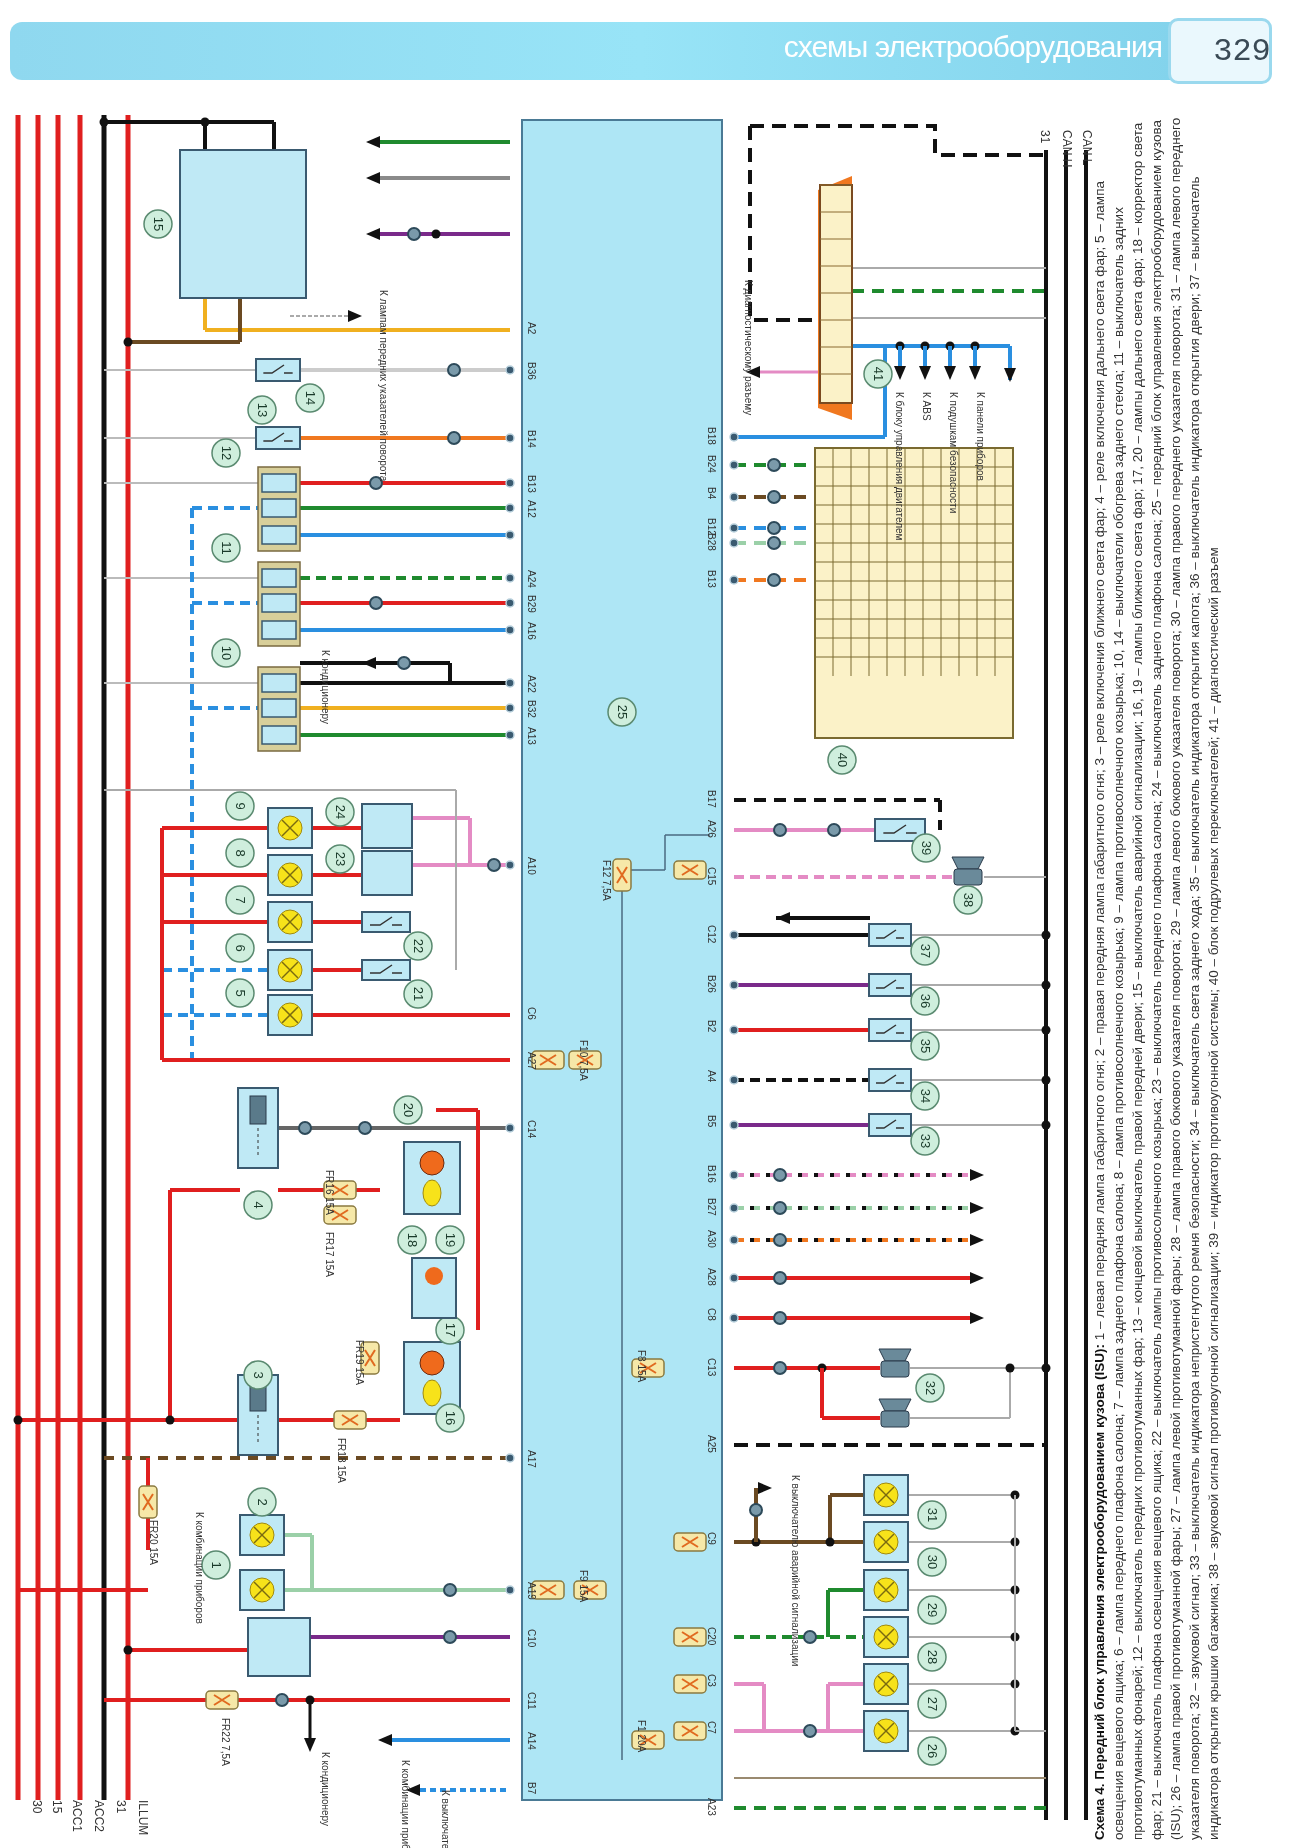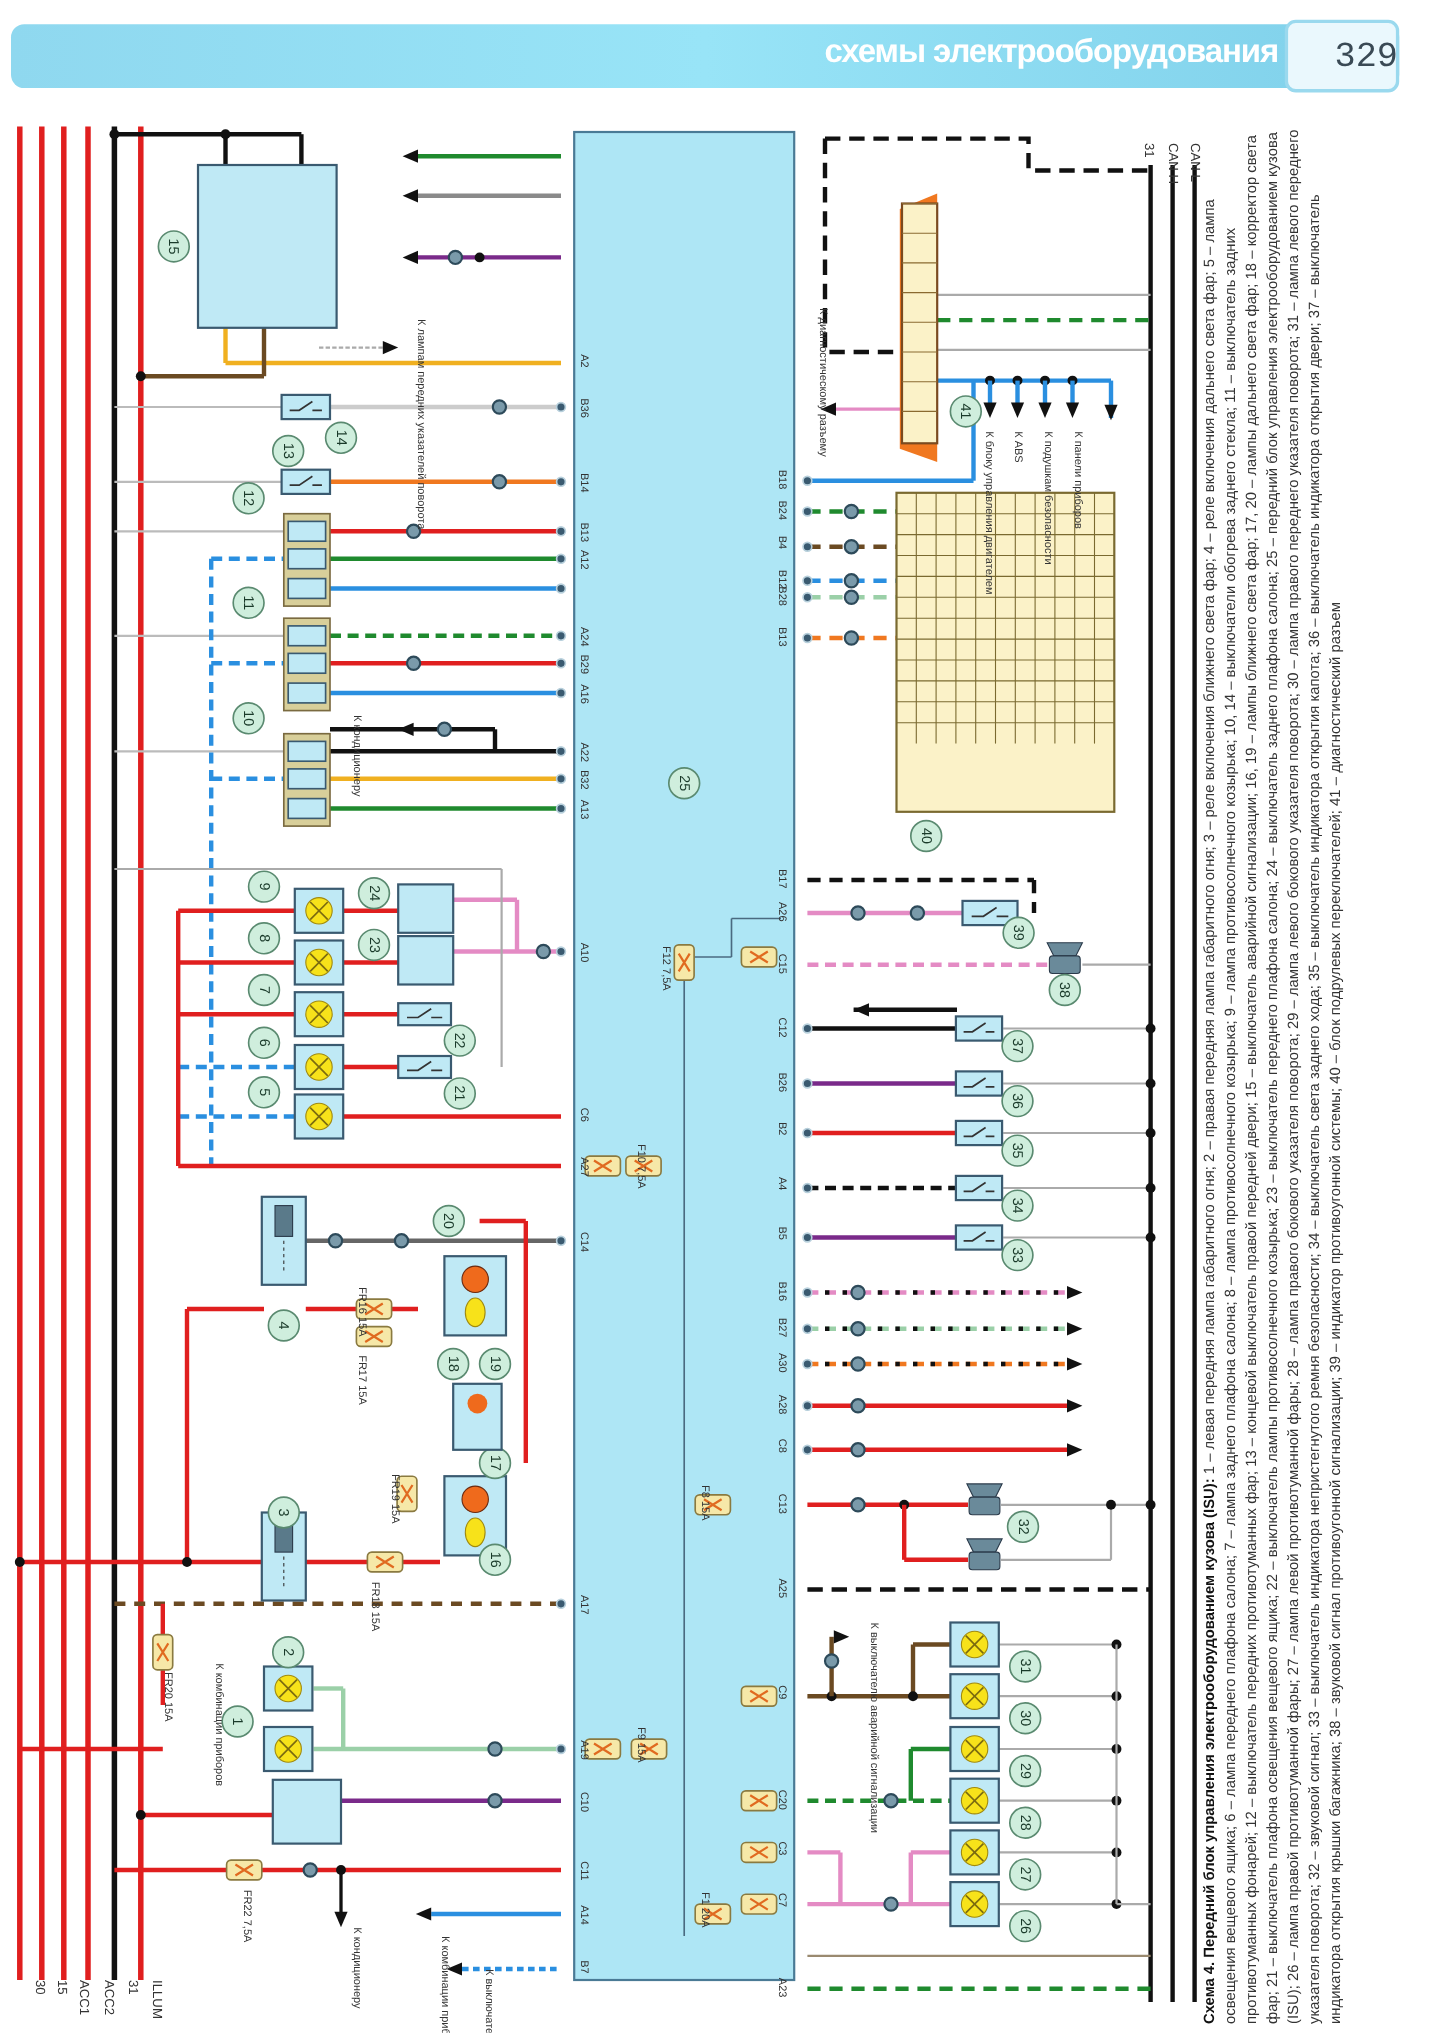--- a/index.html
+++ b/index.html
@@ -1,19 +1,19 @@
 <!DOCTYPE html>
 <html><head>
 <meta charset="utf-8">
 <style>
   html,body{margin:0;padding:0;background:#ffffff;}
   body{width:1300px;height:1848px;position:relative;overflow:hidden;font-family:"Liberation Sans",sans-serif;}
   .header{position:absolute;left:10px;top:22px;width:1262px;height:58px;border-radius:12px;
     background:linear-gradient(90deg,#8fd8ef 0%,#98e4f7 50%,#7fd0ea 100%);}
-  .header-title{position:absolute;right:110px;top:8px;color:#ffffff;font-size:30px;font-weight:bold;letter-spacing:-1px;
+  .header-title{position:absolute;right:110px;top:8px;color:#ffffff;font-size:30px;font-weight:normal;letter-spacing:-1px;
     font-family:"Liberation Sans",sans-serif;margin-left:47px;}
   .page-num{position:absolute;right:0;top:-4px;width:104px;height:66px;background:#eaf8fd;border-radius:10px;
     border:3px solid #9ad9ee;box-sizing:border-box;display:flex;align-items:center;justify-content:center;
     font-size:32px;color:#3a4a55;font-family:Liberation Mono, monospace;padding-left:44px;}
   svg{position:absolute;left:0;top:0;}
   .caption{position:absolute;left:1090px;top:110px;width:1730px;height:200px;
     transform-origin:0 0;transform:translate(0,1730px) rotate(-90deg);
     font-size:13.5px;line-height:19px;color:#333;font-family:"Liberation Sans",sans-serif;}
   .caption b{font-weight:bold;color:#111;}
   .bus-labels span{position:absolute;font-size:12px;color:#333;transform:rotate(90deg);transform-origin:0 0;white-space:nowrap;}

